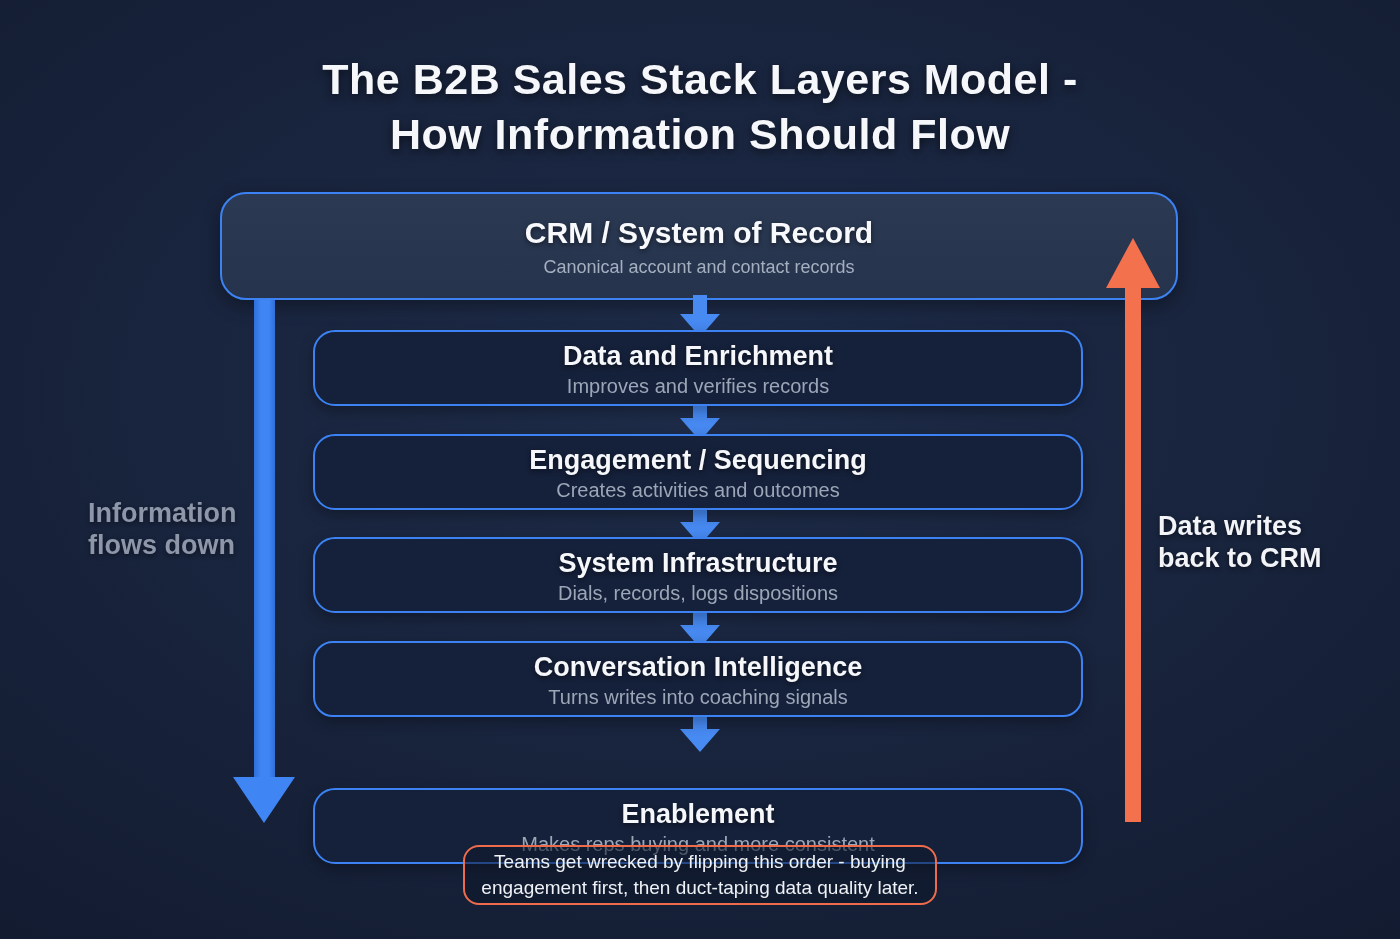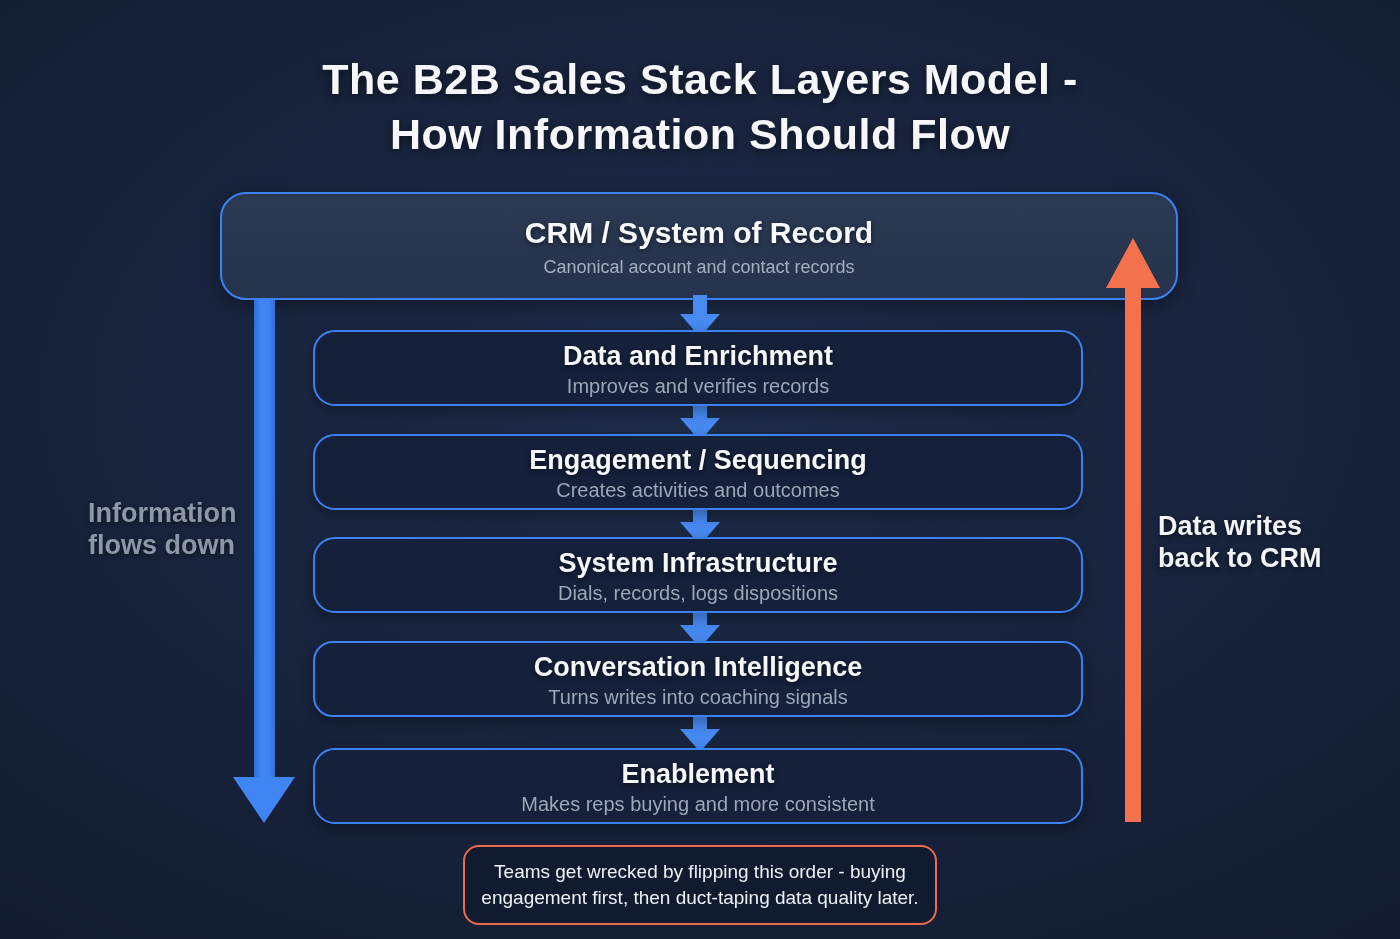--- a/index.html
+++ b/index.html
@@ -41,21 +41,21 @@
     text-align:center;box-sizing:border-box;
   }
   .layer-box .box-title{
     margin-top:9px;color:#f5f7fa;font-size:27px;font-weight:700;
     text-shadow:0 2px 5px rgba(0,0,0,.5);
   }
   .layer-box .box-subtitle{
     margin-top:3px;color:#9ba6b7;font-size:20px;font-weight:400;
   }
   .layer-0{top:330px;} .layer-1{top:434px;} .layer-2{top:537px;}
-  .layer-3{top:641px;border-radius:20px;} .layer-4{top:748px;}
+  .layer-3{top:641px;border-radius:20px;} .layer-4{top:788px;}
   
   .connector{position:absolute;left:693px;width:14px;background:#478af2;}
   .connector::after{
     content:"";position:absolute;left:-13px;top:100%;
     border-left:20px solid transparent;border-right:20px solid transparent;
     border-top:23px solid #478af2;
   }
   .conn-0{top:295px;height:19px;} .conn-1{top:399px;height:19px;}
   .conn-2{top:503px;height:19px;} .conn-3{top:606px;height:19px;}
   .conn-4{top:710px;height:19px;}
@@ -86,21 +86,21 @@
     text-shadow:0 2px 5px rgba(0,0,0,.45);
   }
   .right-label{
     position:absolute;left:1158px;top:487px;width:175px;
     color:#f2f4f8;font-size:27px;font-weight:700;line-height:1.2;
     text-shadow:0 2px 5px rgba(0,0,0,.5);
     margin-top:23px;
   }
   
   .note-box{
-    position:absolute;left:463px;top:845px;width:474px;height:80px;
+    position:absolute;left:463px;top:845px;width:474px;height:60px;
     border:2.5px solid #ee6c4b;border-radius:16px;
     background:rgba(14,23,42,.55);
     box-sizing:border-box;
     display:flex;align-items:center;justify-content:center;
     text-align:center;
   }
   .note-box .note-text{
     color:#eef1f5;font-size:19px;line-height:1.35;padding:0 14px;
   }
 </style>

